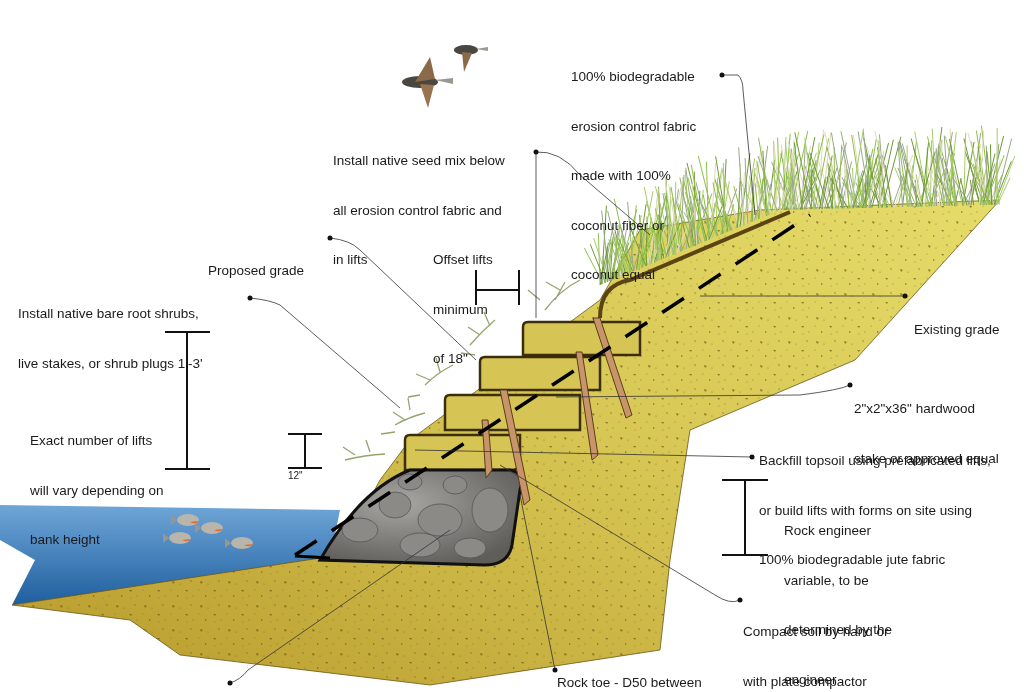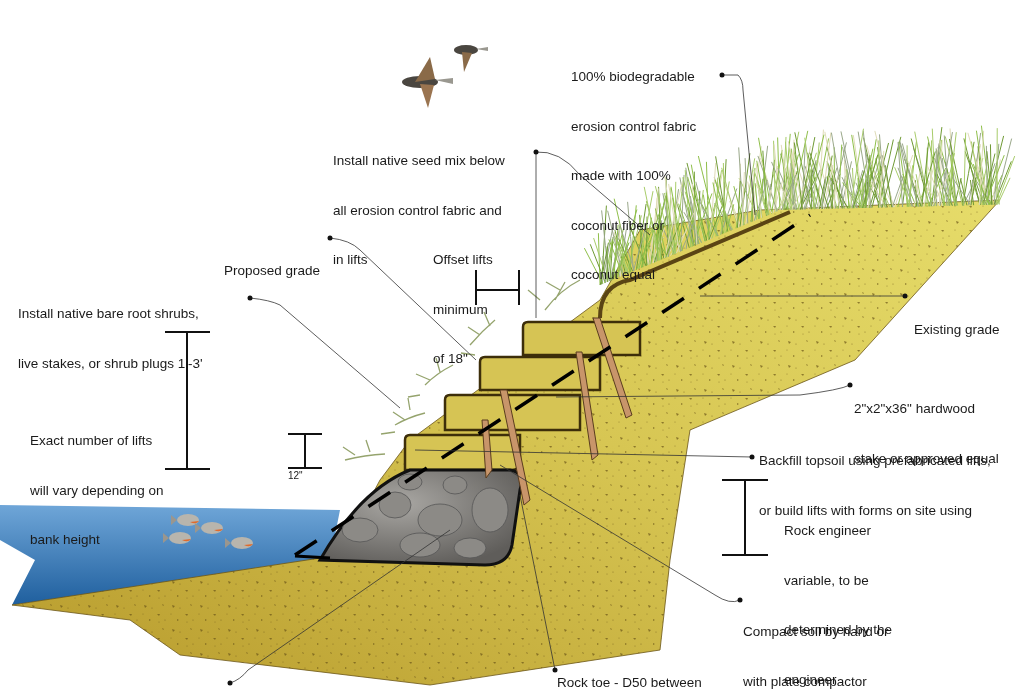--- a/index.html
+++ b/index.html
@@ -583,21 +583,21 @@
   <span class="ln">erosion control fabric</span>
   <span class="ln">made with 100%</span>
   <span class="ln">coconut fiber or</span>
   <span class="ln">coconut equal</span>
 </div>
 <div class="lbl" style="left:333px;top:120px">
   <span class="ln">Install native seed mix below</span>
   <span class="ln">all erosion control fabric and</span>
   <span class="ln">in lifts</span>
 </div>
-<div class="lbl" style="left:224px;top:230px">
+<div class="lbl" style="left:208px;top:230px">
   <span class="ln">Proposed grade</span>
 </div>
 <div class="lbl" style="left:433px;top:219px">
   <span class="ln">Offset lifts</span>
   <span class="ln">minimum</span>
   <span class="ln">of 18"</span>
 </div>
 <div class="lbl" style="left:18px;top:273px">
   <span class="ln">Install native bare root shrubs,</span>
   <span class="ln">live stakes, or shrub plugs 1'-3'</span>
@@ -613,20 +613,21 @@
 <div class="lbl small" style="left:288px;top:446px">
   <span class="ln">12"</span>
 </div>
 <div class="lbl" style="left:854px;top:368px">
   <span class="ln">2"x2"x36" hardwood</span>
   <span class="ln">stake or approved equal</span>
 </div>
 <div class="lbl" style="left:759px;top:420px">
   <span class="ln">Backfill topsoil using prefabricated lifts,</span>
   <span class="ln">or build lifts with forms on site using</span>
+  <span class="ln">100% biodegradable jute fabric</span>
 </div>
 <div class="lbl" style="left:784px;top:490px">
   <span class="ln">Rock engineer</span>
   <span class="ln">variable, to be</span>
   <span class="ln">determined by the</span>
   <span class="ln">engineer</span>
 </div>
 <div class="lbl" style="left:743px;top:591px">
   <span class="ln">Compact soil by hand or</span>
   <span class="ln">with plate compactor</span>

